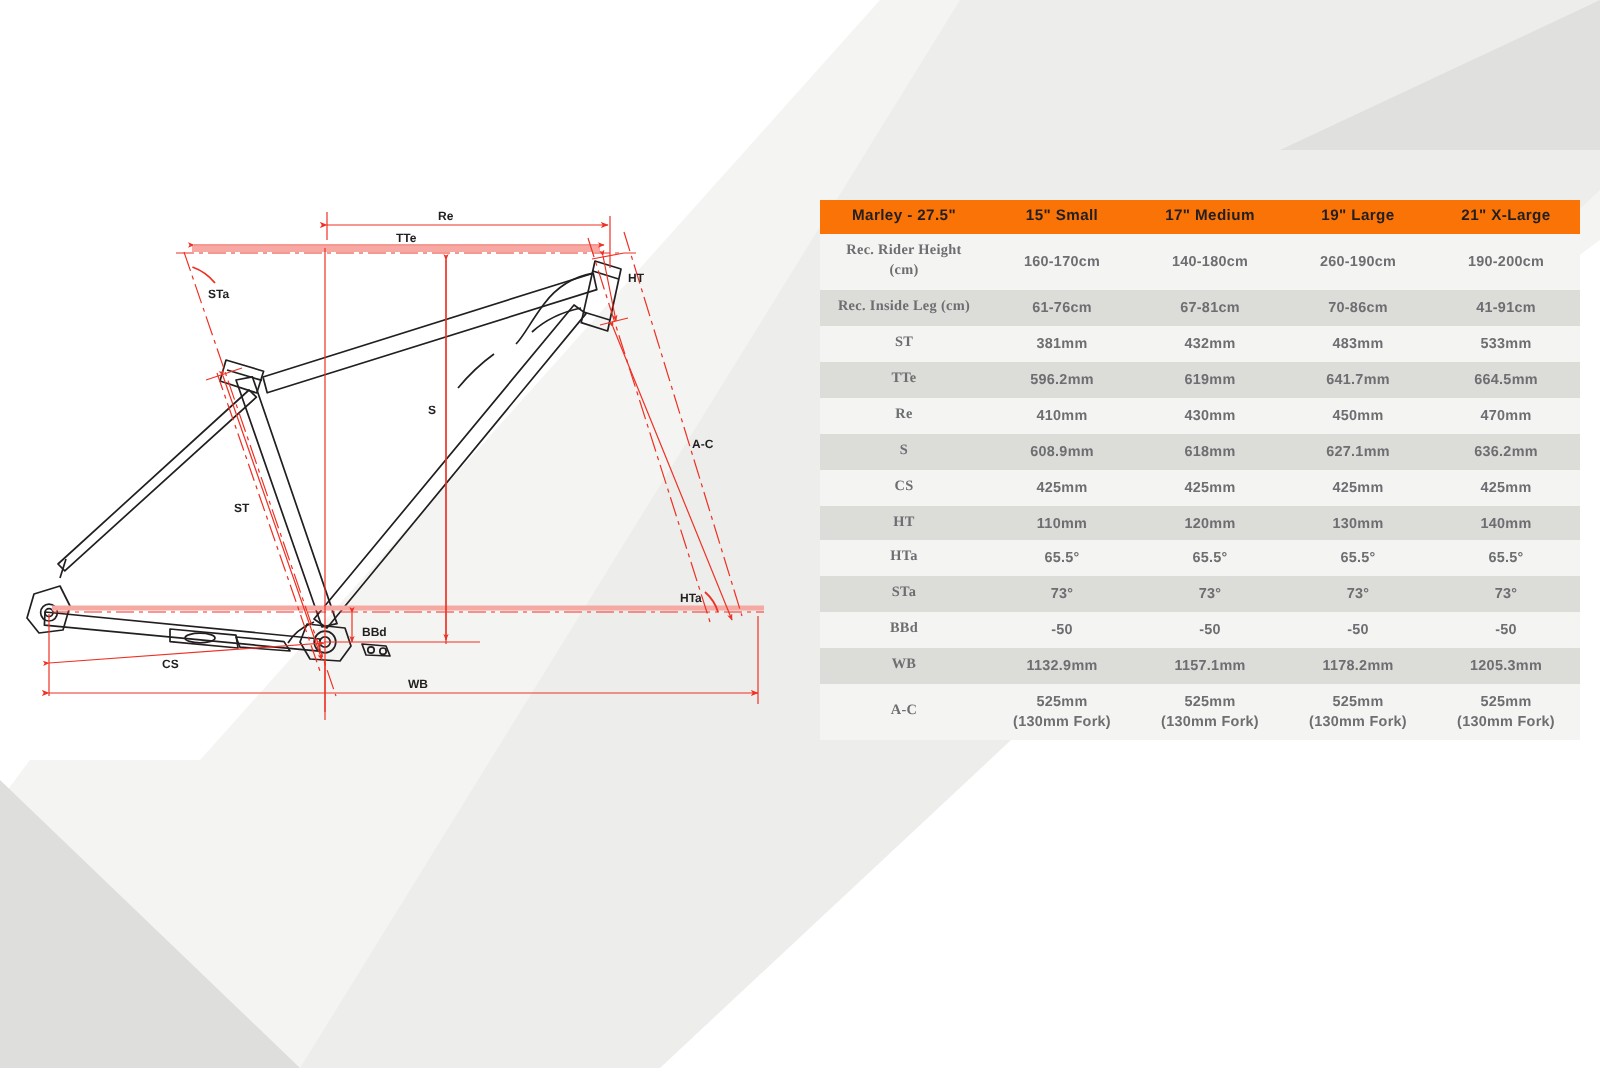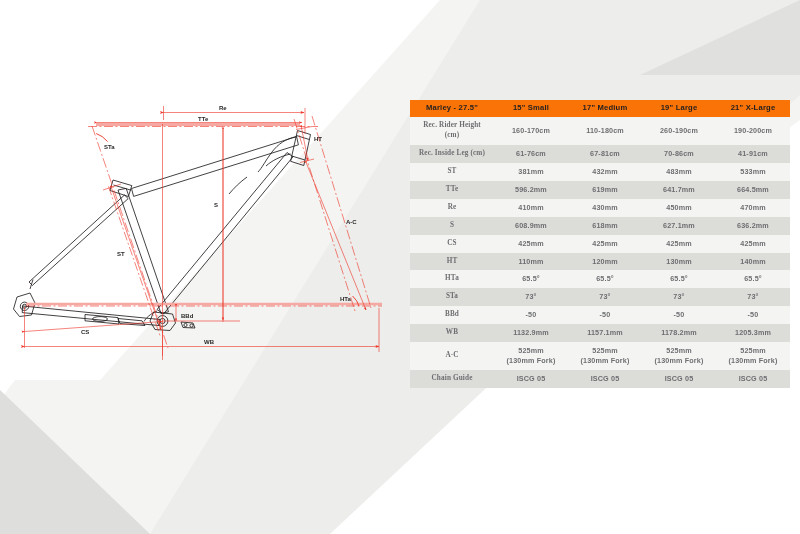--- a/index.html
+++ b/index.html
@@ -216,21 +216,21 @@
       <tbody id="spec-body">
           <tr class="plain">
             <td class="rowlabel two-line">
               <span>Rec. Rider Height</span>
               <span>(cm)</span>
             </td>
             <td class="two-line">
               <span>160-170cm</span>
             </td>
             <td class="two-line">
-              <span>110-180cm</span>
+              <span>140-180cm</span>
             </td>
             <td class="two-line">
               <span>260-190cm</span>
             </td>
             <td class="two-line">
               <span>190-200cm</span>
             </td>
           </tr>
           <tr class="alt">
             <td class="rowlabel two-line">
@@ -431,36 +431,19 @@
               <span>525mm</span>
               <span>(130mm Fork)</span>
             </td>
             <td class="two-line">
               <span>525mm</span>
               <span>(130mm Fork)</span>
             </td>
             <td class="two-line">
               <span>525mm</span>
               <span>(130mm Fork)</span>
-            </td>
-          </tr>
-          <tr class="alt">
-            <td class="rowlabel two-line">
-              <span>Chain Guide</span>
-            </td>
-            <td class="two-line">
-              <span>ISCG 05</span>
-            </td>
-            <td class="two-line">
-              <span>ISCG 05</span>
-            </td>
-            <td class="two-line">
-              <span>ISCG 05</span>
-            </td>
-            <td class="two-line">
-              <span>ISCG 05</span>
             </td>
           </tr>
         </tbody>
     </table>
   </div>
 
 </div>
 
 </body></html>

